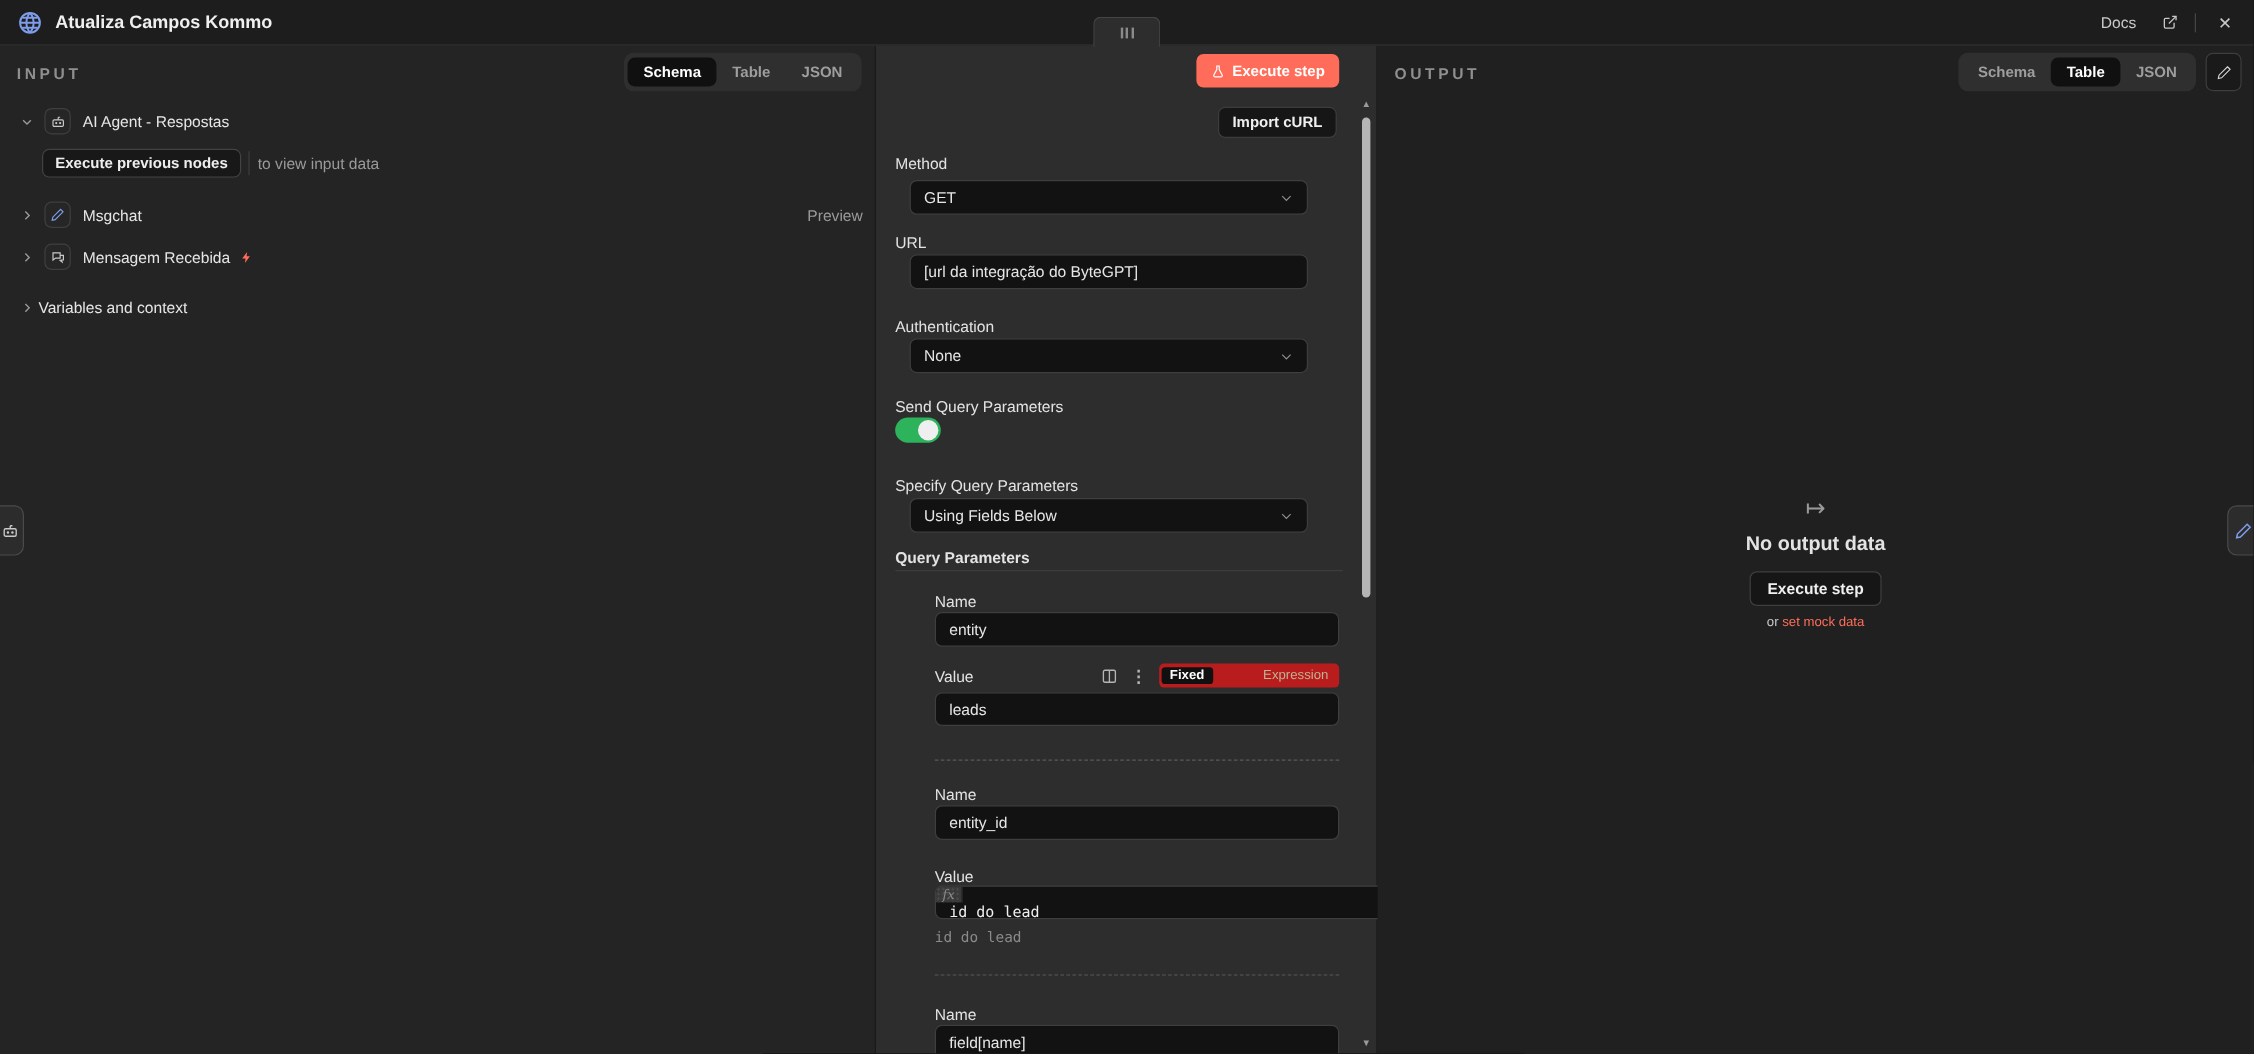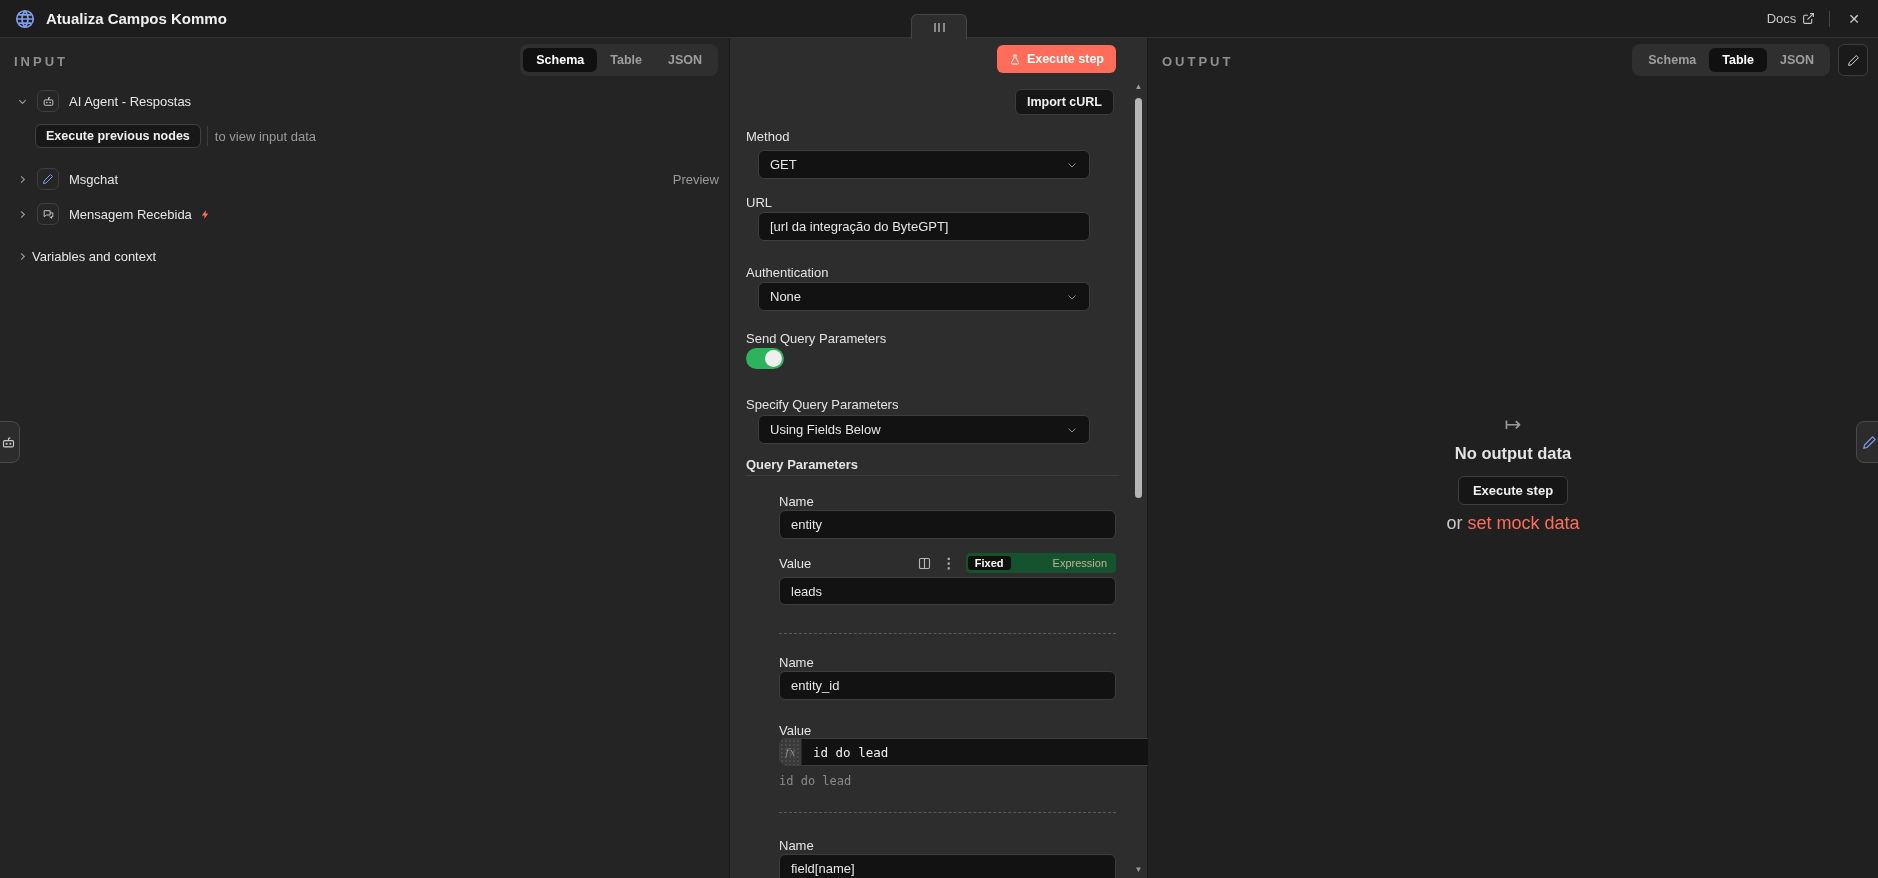--- a/index.html
+++ b/index.html
@@ -6,21 +6,21 @@
   html,body { background:#111; }
   body { font-family:"Liberation Sans", sans-serif; }
   .root { position:relative; width:1878px; height:878px; background:#232323; overflow:hidden;
           color:#e6e6e6; font-size:13px; }
 
   
   .topbar { position:absolute; top:0; left:0; width:100%; height:38px; background:#1d1d1d;
             border-bottom:1px solid #333; display:flex; align-items:center; padding:0 14px; z-index:5; }
   .topbar .title { margin-left:10px; font-size:15px; font-weight:600; color:#f0f0f0; }
   .topbar .spacer { flex:1; }
-  .docs-link { display:flex; align-items:center; gap:6px; color:#c9c9c9; font-size:13px; cursor:pointer; }
+  .docs-link { display:flex; align-items:center; gap:22px; color:#c9c9c9; font-size:13px; cursor:pointer; }
   .tb-divider { width:1px; height:16px; background:#454545; margin:0 14px; }
   .close-btn { color:#c9c9c9; font-size:14px; cursor:pointer; padding:2px 4px; }
 
   
   .main { position:absolute; top:38px; left:0; right:0; bottom:0; display:flex; }
   .panel { position:relative; height:100%; }
   .input-panel  { width:729px; background:#242424; }
   .editor-panel { width:419px; background:#2d2d2d; border-left:1px solid #191919; border-right:1px solid #191919; }
   .output-panel { width:730px; background:#202020; }
 
@@ -80,27 +80,27 @@
   .toggle { position:absolute; left:16px; width:38px; height:21px; border-radius:11px; background:#2db35c;
             cursor:pointer; }
   .toggle .knob { position:absolute; right:2px; top:2px; width:17px; height:17px; border-radius:50%; background:#efefef; }
 
   .qp-divider { position:absolute; left:16px; width:373px; border-top:1px solid #3d3d3d; }
   .dashed-divider { position:absolute; left:49px; width:337px; border-top:1px dashed #5a5a5a; }
 
   .value-row { position:absolute; left:49px; width:337px; display:flex; align-items:center; }
   .value-row .vr-icons { margin-left:auto; display:flex; align-items:center; gap:10px; }
   .kebab { color:#b5b5b5; font-size:14px; font-weight:bold; cursor:pointer; letter-spacing:0; }
-  .fx-toggle { display:flex; align-items:center; background:#14532d; border-radius:4px; padding:2px; height:20px; }
+  .fx-toggle { display:flex; align-items:center; background:#b91c1c; border-radius:4px; padding:2px; height:20px; }
   .fx-toggle .seg { font-size:11px; padding:1px 7px; border-radius:3px; cursor:pointer; }
   .fx-toggle .seg.fixed { background:#101010; color:#fff; font-weight:bold; }
   .fx-toggle .seg.expr { color:#bdb394;padding-left:42px; }
 
   .expr-box { position:absolute; left:49px; width:404px; height:28px; background:#121212;
-              border:1px solid #3e3e3e; border-radius:6px; display:flex; align-items:stretch; overflow:hidden; }
+              border:1px solid #3e3e3e; border-radius:6px; display:flex; align-items:stretch; overflow:hidden;flex-direction:column; }
   .expr-fx { width:22px; background:#3a3a3a; color:#8a8a8a; font-style:italic;
              font-family:"DejaVu Serif", serif; font-size:11px; display:flex; align-items:center;
              justify-content:center; background-image:radial-gradient(#4b4b4b 1px, transparent 1px);
              background-size:4px 4px; border-right:1px solid #2a2a2a; }
   .expr-text { flex:1; display:flex; align-items:center; padding:0 11px;
                font-family:"DejaVu Sans Mono", monospace; font-size:12.5px; color:#f0f0f0; cursor:text; }
   .expr-open { width:22px; border-left:1px solid #3e3e3e; display:flex; align-items:center;
                justify-content:center; color:#b0b0b0; font-size:11px; cursor:pointer; background:#181818; }
   .expr-hint { position:absolute; left:49px; font-family:"DejaVu Sans Mono", monospace; font-size:12px; color:#8a8a8a; }
 
@@ -114,21 +114,21 @@
   .out-pencil-btn { position:absolute; top:6px; right:10px; width:30px; height:32px; background:#1a1a1a;
                     border:1px solid #3d3d3d; border-radius:6px; display:flex; align-items:center;
                     justify-content:center; cursor:pointer; }
   .empty-state { position:absolute; top:376px; left:0; width:100%; display:flex; flex-direction:column;
                  align-items:center; }
   .maps-to { font-size:20px; color:#9a9a9a; line-height:1; }
   .empty-title { margin-top:10px; font-size:16.5px; font-weight:bold; color:#e3e3e3; }
   .out-exec-btn { margin-top:13px; background:#161616; border:1px solid #3f3f3f; border-radius:6px;
                   color:#f0f0f0; font-weight:bold; font-size:13px; padding:6px 14px; cursor:pointer;
                   font-family:"Liberation Sans", sans-serif; }
-  .mock-row { margin-top:8px; font-size:18px; color:#c9c9c9; }
+  .mock-row { margin-top:8px; font-size:11px; color:#c9c9c9; }
   .mock-row a { color:#ff6d5a; text-decoration:none; cursor:pointer; }
 
   
   .drag-tab { position:absolute; top:14px; left:911px; width:56px; height:25px; background:#2d2d2d;
               border:1px solid #454545; border-bottom:none; border-radius:6px 6px 0 0; z-index:6;
               display:flex; align-items:center; justify-content:center; gap:2.5px; cursor:grab; }
   .drag-tab i { display:block; width:2px; height:9px; background:#8a8a8a; }
 
   svg { display:block; }
 </style>

